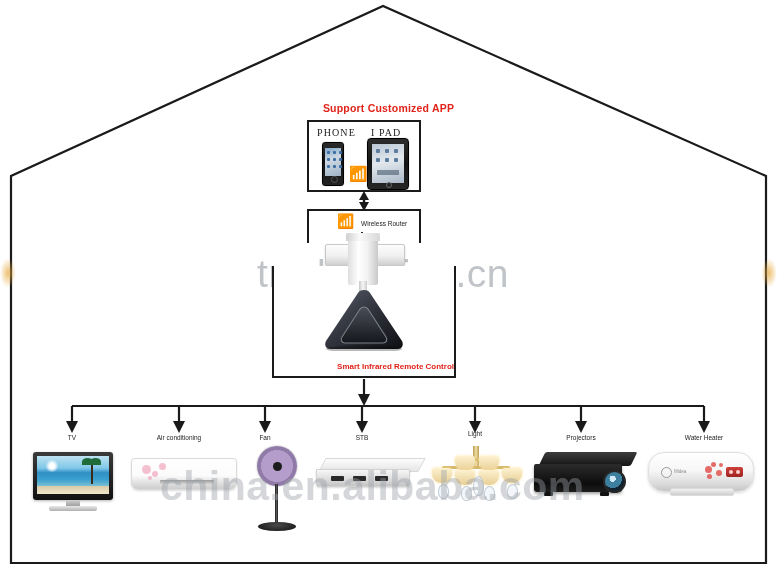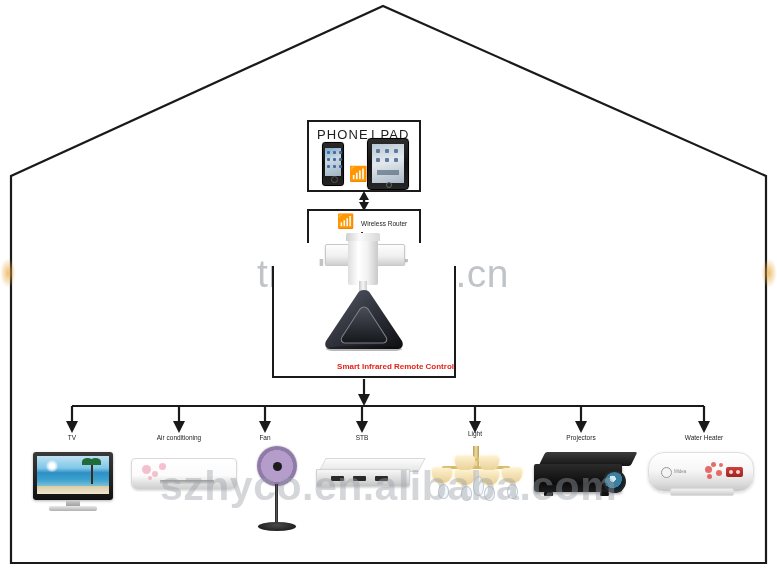--- a/index.html
+++ b/index.html
@@ -12,22 +12,22 @@
   .svg-layer{position:absolute;left:0;top:0;width:777px;height:571px;}
 
   
   .node-box{
     position:absolute;border:2px solid #1a1a1a;background:#ffffff;box-sizing:border-box;
   }
 
   
   #devices-panel{left:307px;top:120px;width:114px;height:72px;}
   .dev-caption{
-    position:absolute;font-size:13px;letter-spacing:1.1px;color:#1c1c1c;
-    font-family:Liberation Sans, sans-serif;white-space:nowrap;
+    position:absolute;font-size:10px;letter-spacing:1.1px;color:#1c1c1c;
+    font-family:Liberation Serif, serif;white-space:nowrap;
   }
   #cap-phone{left:8px;top:5px;}
   #cap-ipad{left:62px;top:5px;}
 
   .iphone{
     position:absolute;left:13px;top:20px;width:20px;height:42px;
     background:linear-gradient(180deg,#2b2b2b 0%,#111 45%,#232323 100%);
     border-radius:3px;border:1px solid #000;box-shadow:0 0 1px #888;
   }
   .iphone .scr{position:absolute;left:2px;top:5px;right:2px;height:28px;
@@ -296,20 +296,21 @@
       <path d="M475,433 L469,421 L481,421 Z"></path>
       <path d="M581,433 L575,421 L587,421 Z"></path>
       <path d="M704,433 L698,421 L710,421 Z"></path>
     </g>
   </svg>
 
   <div class="watermark" id="wm-top">trade.china.cn</div>
   <div class="wm-badge" id="wm-badge-l"></div>
   <div class="wm-badge" id="wm-badge-r"></div>
 
+  <div id="support-app-title" class="red-title">Support Customized APP</div>
 
   <div class="node-box" id="devices-panel">
     <div class="dev-caption" id="cap-phone">PHONE</div>
     <div class="dev-caption" id="cap-ipad">I PAD</div>
 
     <div class="iphone">
       <div class="scr">
         <span class="ic" style="left:2px;top:3px;"></span>
         <span class="ic" style="left:8px;top:3px;"></span>
         <span class="ic" style="left:14px;top:3px;"></span>
@@ -470,15 +471,15 @@
         <span class="petal" style="left:14px;top:1px;width:4px;height:4px;"></span>
       </div>
       <div class="panel">
           <i style="left:3px;"></i>
           <i style="left:10px;"></i>
         </div>
     </div>
     <div class="bracket"></div>
   </div>
 
-  <div class="watermark" id="wm-bottom">szhyco.en.alibaba.com</div>
+  <div class="watermark" id="wm-bottom">china.en.alibaba.com</div>
 
 </div>
 
 </body></html>

